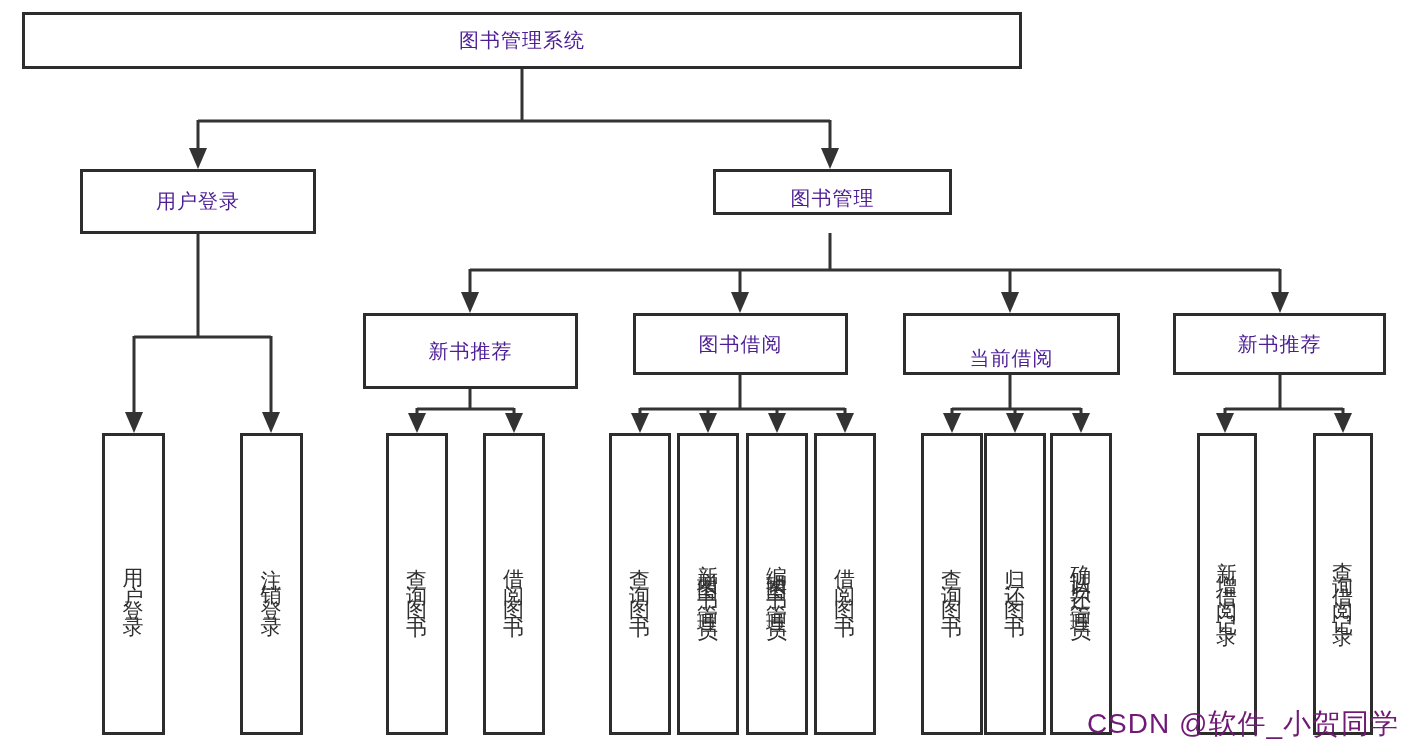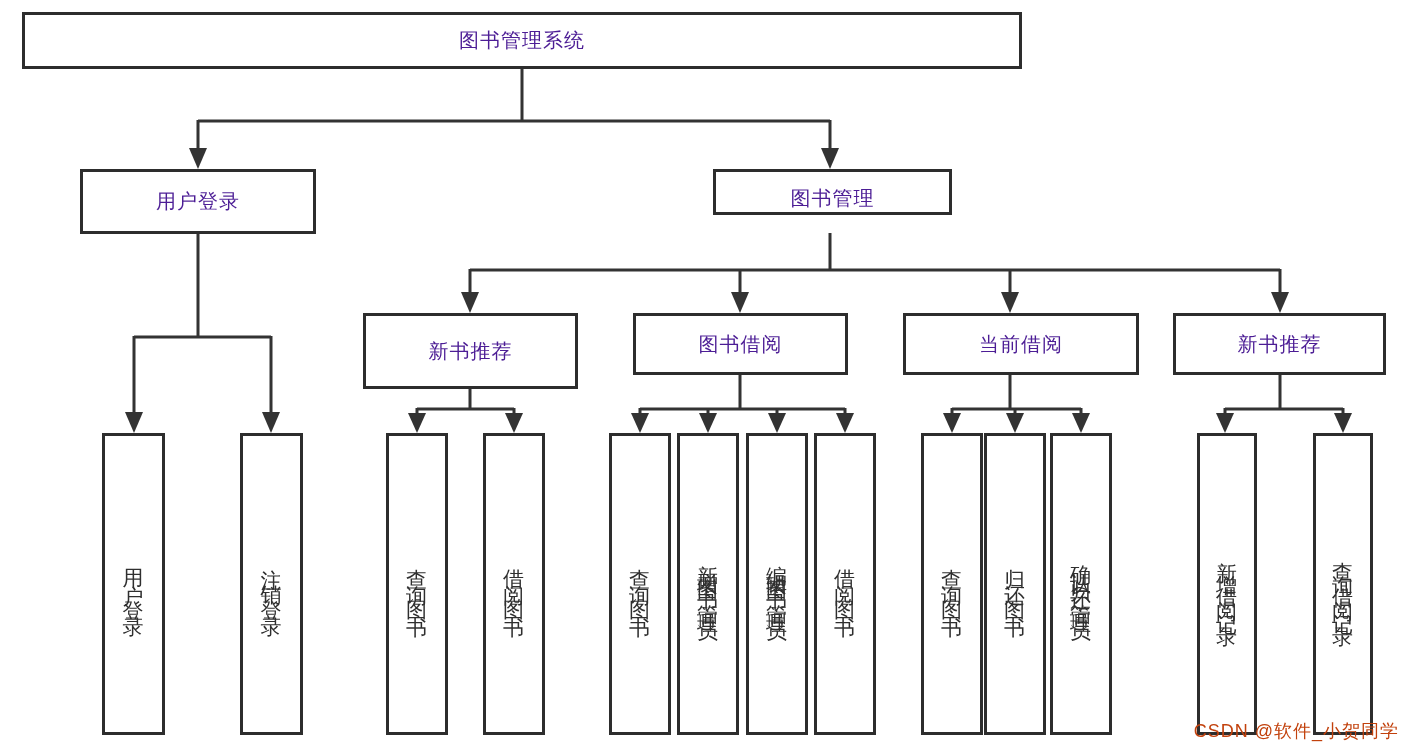--- a/index.html
+++ b/index.html
@@ -55,22 +55,22 @@
     line-height: 1;
     white-space: nowrap;
   }
   .pitch4 { letter-spacing: 16px; }
   .pitch6 { letter-spacing: 13px; }
   .pitch9 { letter-spacing: 8px; }
   .watermark {
     position: absolute;
     right: 6px;
     bottom: 4px;
-    font-size: 18px;
-    color: #c2410c;
+    font-size: 28px;
+    color: #701a75;
     letter-spacing: 1px;
     z-index: 5;
   }
 </style>
 </head>
 <body>
 
 <div class="canvas">
 
   <svg class="edges" viewBox="0 0 1405 747" xmlns="http://www.w3.org/2000/svg">
@@ -133,21 +133,21 @@
   <div class="node" style="left:713px; top:169px; width:239px; height:46px;align-items:flex-end;">
     <span>图书管理</span>
   </div>
 
   <div class="node" style="left:363px; top:313px; width:215px; height:76px;">
     <span>新书推荐</span>
   </div>
   <div class="node" style="left:633px; top:313px; width:215px; height:62px;text-align:right;">
     <span>图书借阅</span>
   </div>
-  <div class="node" style="left:903px; top:313px; width:236px; height:62px;">
+  <div class="node" style="left:903px; top:313px; width:217px; height:62px;align-items:flex-end;">
     <span>当前借阅</span>
   </div>
   <div class="node" style="left:1173px; top:313px; width:213px; height:62px;">
     <span>新书推荐</span>
   </div>
 
   <div class="tall" style="left:102px; width:63px;">
     <span class="vtext pitch4">用户登录</span>
   </div>
   <div class="tall" style="left:240px; width:63px;">

